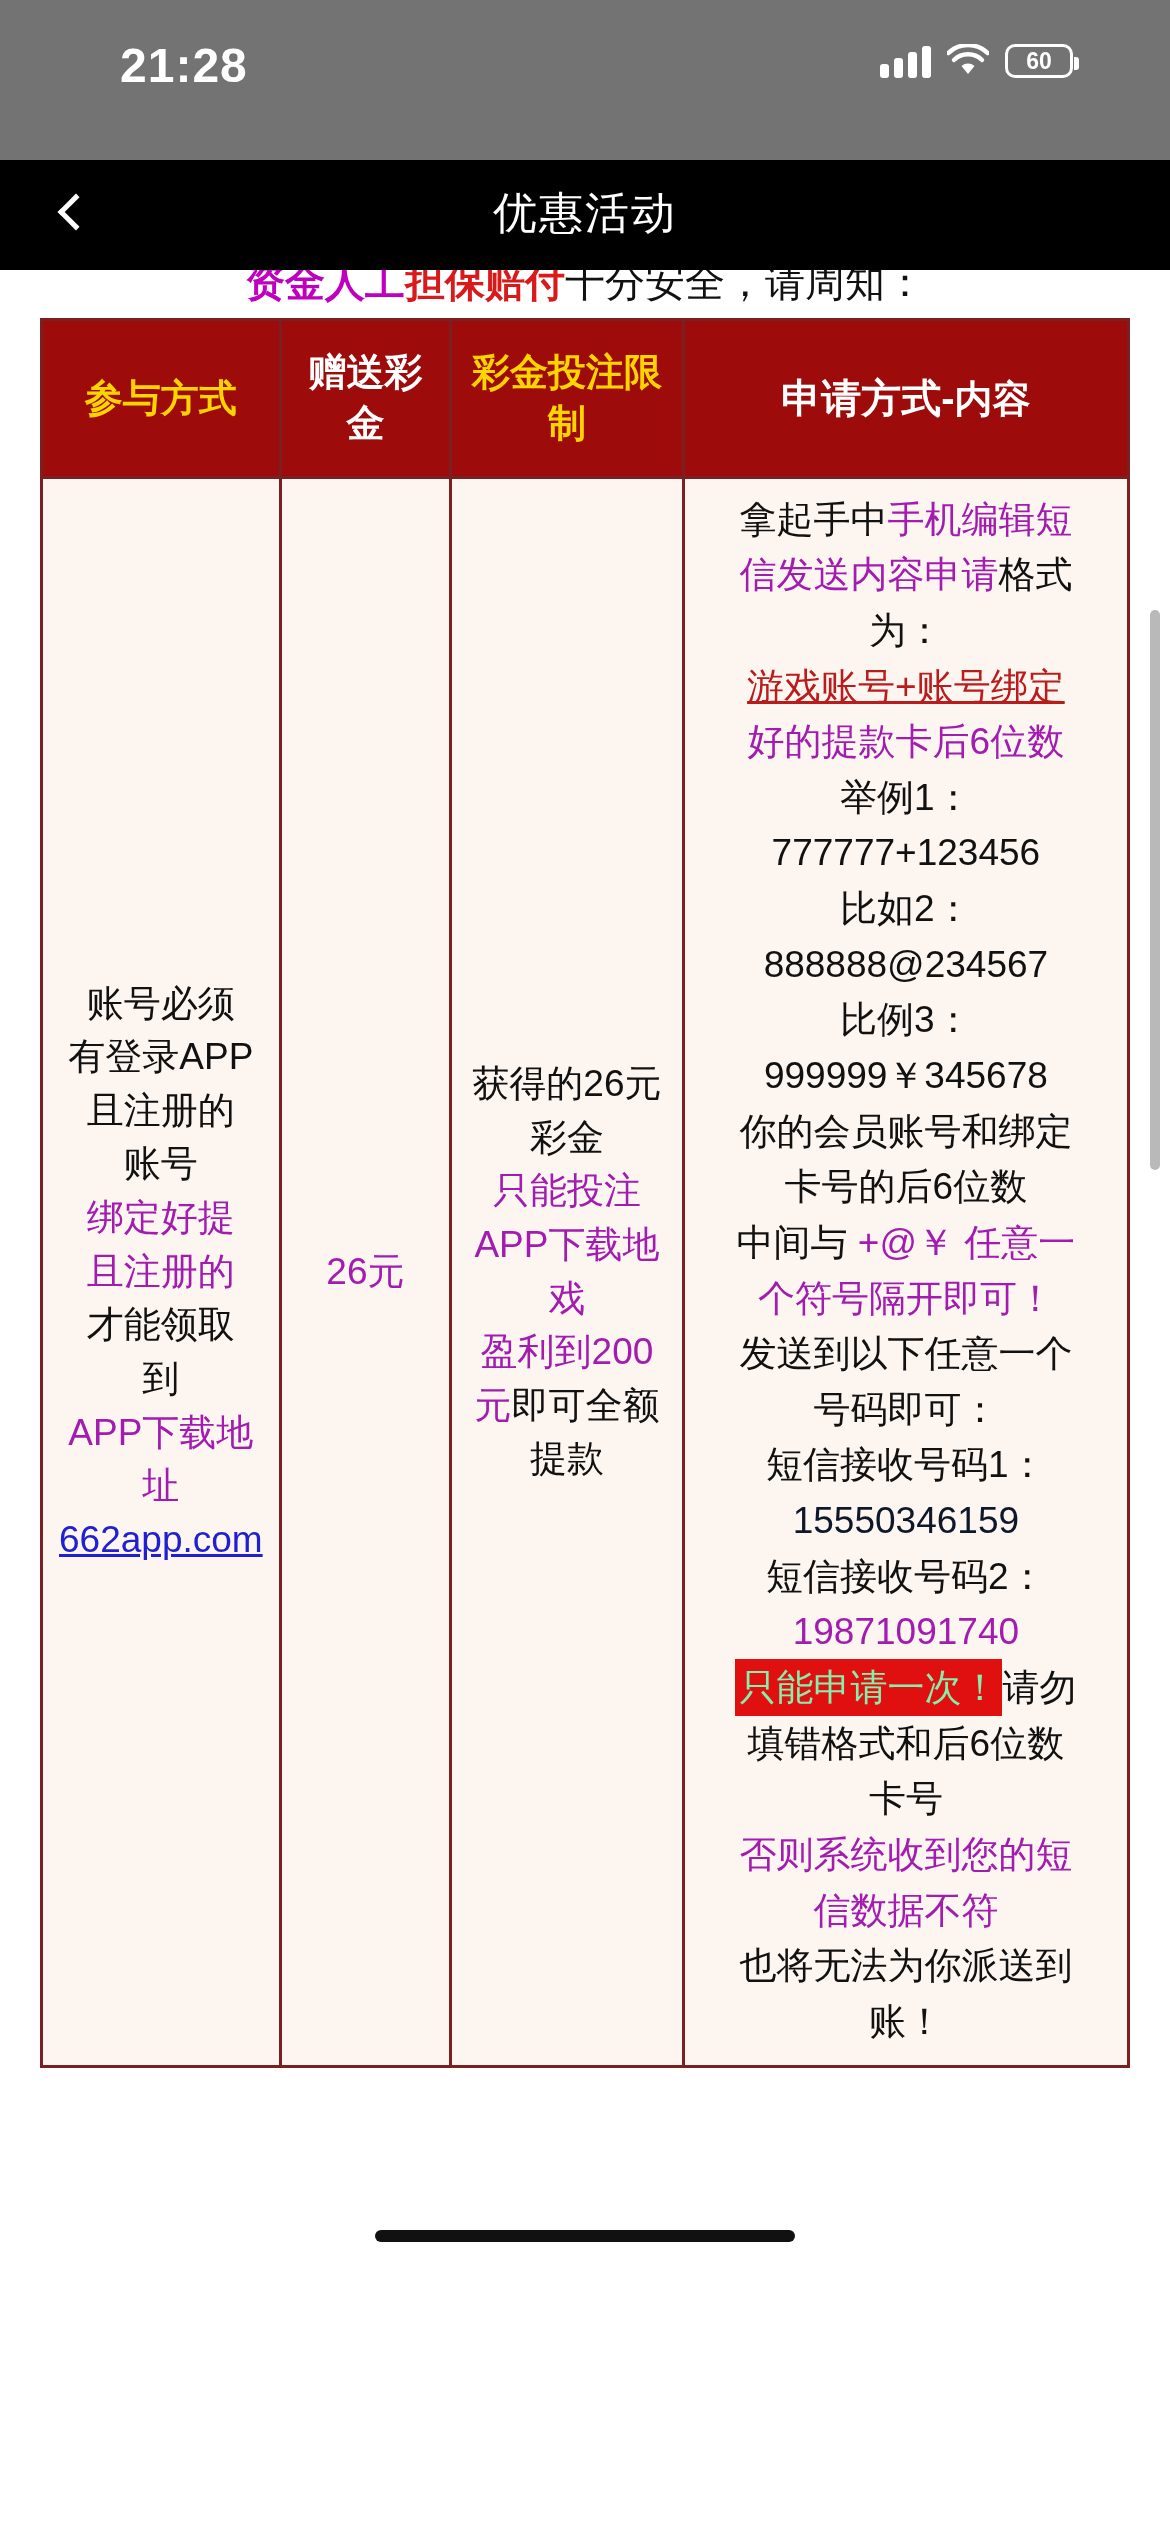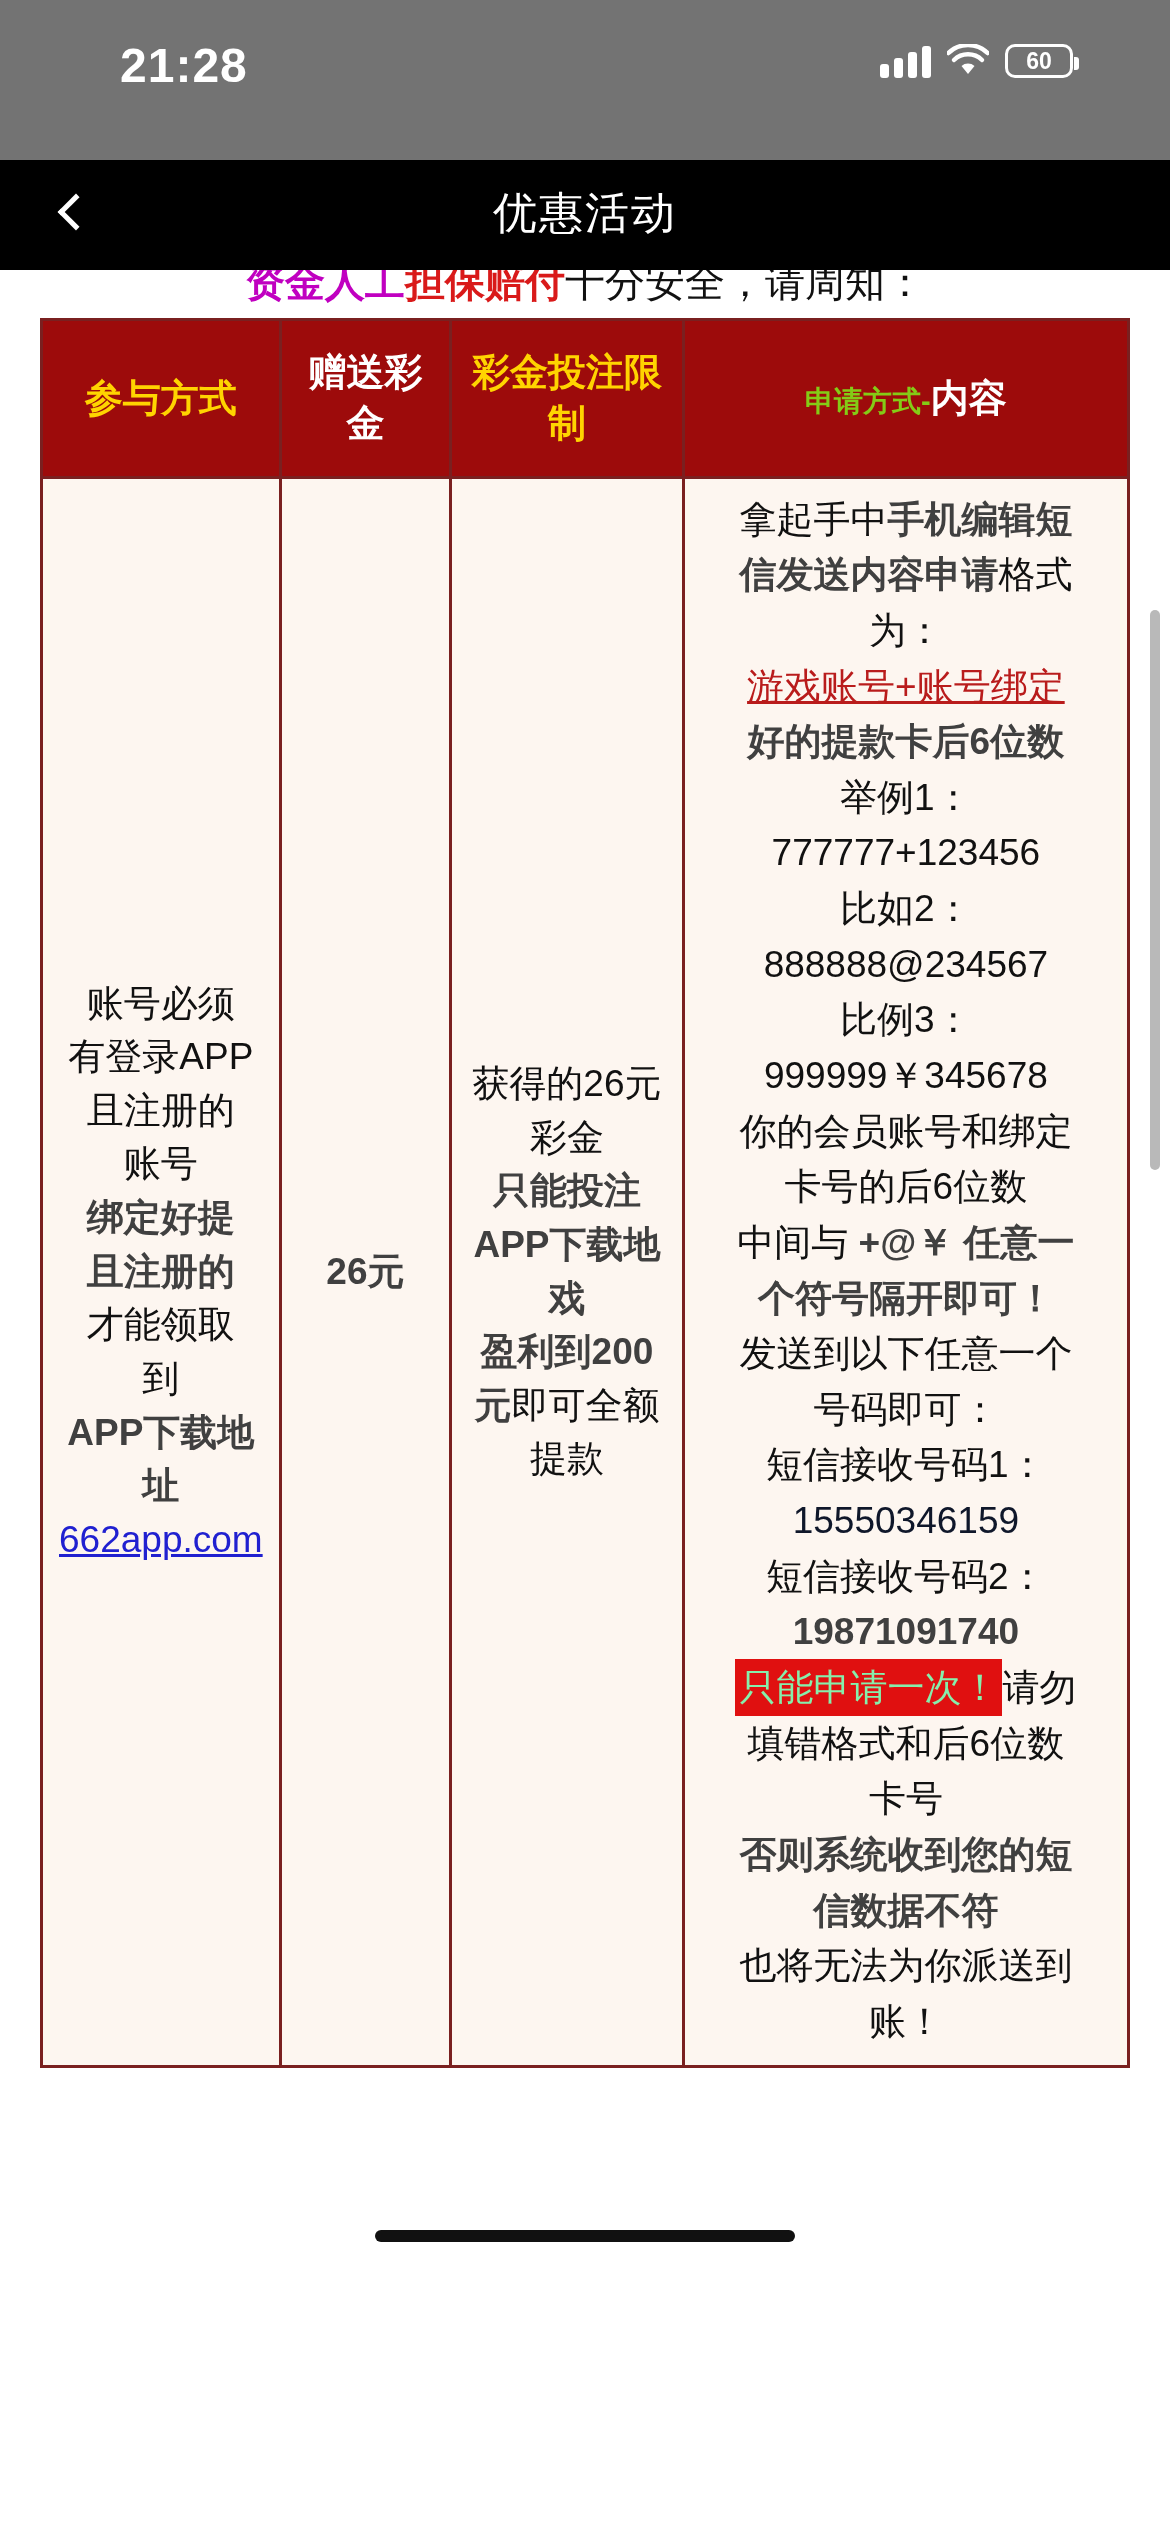--- a/index.html
+++ b/index.html
@@ -146,38 +146,38 @@
     border: 3px solid #7a2020;
   }
   table.promo th {
     background: #9d0b0b;
     padding: 26px 10px;
     vertical-align: middle;
     line-height: 1.35;
   }
   .th-yellow { color: #ffd400; font-size: 38px; font-weight: 700; }
   .th-white  { color: #ffffff; font-size: 38px; font-weight: 700; }
-  .th-mix .a { color: #84cc16; font-size: 29px; font-weight: 700; }
+  .th-mix .a { color: #ffffff; font-size: 40px; font-weight: 700; }
   .th-mix .b { color: #ffffff; font-size: 38px; font-weight: 700; }
 
   table.promo td {
     background: #fdf6f0;
     vertical-align: middle;
     text-align: center;
     padding: 14px 12px;
     font-size: 37px;
     line-height: 1.45;
     color: #111111;
   }
   .col1 { width: 238px; }
   .col2 { width: 170px; }
   .col3 { width: 232px; }
   .col4 { width: 444px; }
 
-  .red   { color: #404040; font-weight: bold; }
+  .red   { color: #a21caf; }
   .blue  { color: #0f172a; }
   .purple{ color: #b91c1c; text-decoration: underline; }
   .link  { color: #2020d0; text-decoration: underline; }
   .hl {
     background: #e01010;
     color: #86efac;
     font-weight: 400;
     padding: 8px 4px;
   }
   .cell4 { text-align: center; }

